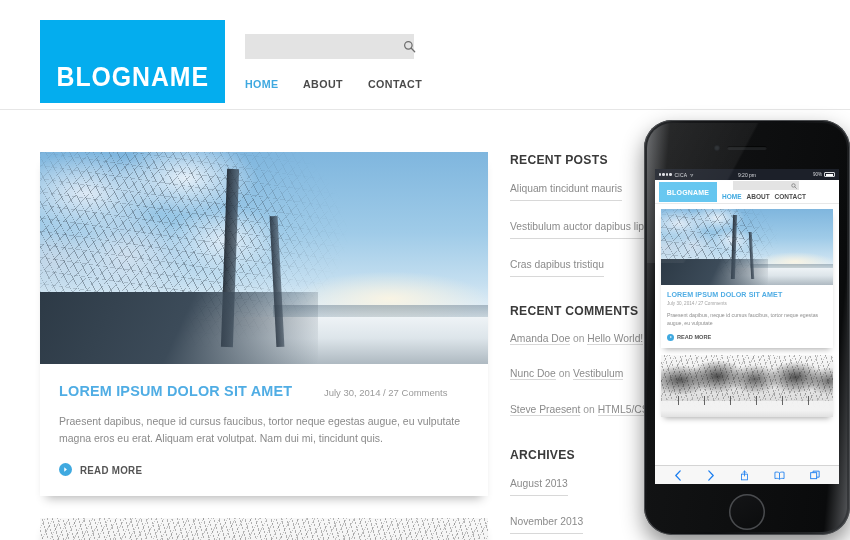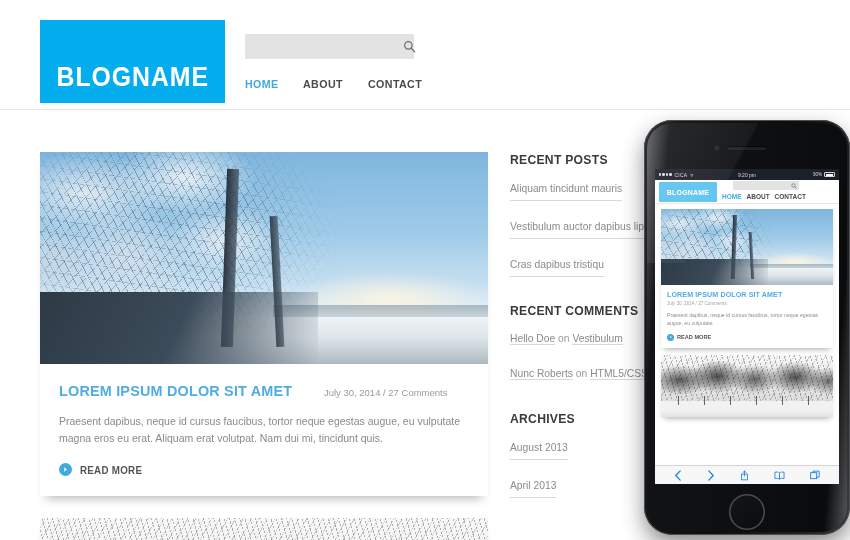--- a/index.html
+++ b/index.html
@@ -563,37 +563,42 @@
           <li><a href="#" class="widget-link">Aliquam tincidunt mauris</a></li>
           <li><a href="#" class="widget-link">Vestibulum auctor dapibus lipsm</a></li>
           <li><a href="#" class="widget-link">Cras dapibus tristiqu</a></li>
         </ul>
       </section>
 
       <section class="widget">
         <h3 class="widget-title">RECENT COMMENTS</h3>
         <ul class="widget-list">
           <li class="comment-item">
-            <a href="#" class="u" style="color:#8b8b8b;text-decoration:none;">Hello Doe</a>
+            <a href="#" class="u" style="color:#8b8b8b;text-decoration:none;">Amanda Doe</a>
+            <span class="on">on</span>
+            <a href="#" class="u" style="color:#8b8b8b;text-decoration:none;">Hello World!</a>
+          </li>
+          <li class="comment-item">
+            <a href="#" class="u" style="color:#8b8b8b;text-decoration:none;">Nunc Doe</a>
             <span class="on">on</span>
             <a href="#" class="u" style="color:#8b8b8b;text-decoration:none;">Vestibulum</a>
           </li>
           <li class="comment-item">
-            <a href="#" class="u" style="color:#8b8b8b;text-decoration:none;">Nunc Roberts</a>
+            <a href="#" class="u" style="color:#8b8b8b;text-decoration:none;">Steve Praesent</a>
             <span class="on">on</span>
             <a href="#" class="u" style="color:#8b8b8b;text-decoration:none;">HTML5/CSS3</a>
           </li>
         </ul>
       </section>
 
       <section class="widget">
         <h3 class="widget-title">ARCHIVES</h3>
         <ul class="widget-list">
           <li><a href="#" class="widget-link">August 2013</a></li>
-          <li><a href="#" class="widget-link">April 2013</a></li>
+          <li><a href="#" class="widget-link">November 2013</a></li>
         </ul>
       </section>
 
     </aside>
   </div>
 
   <div class="phone">
     <div class="phone-body"></div>
     <div class="phone-edge"></div>
     <div class="phone-speaker"></div>

